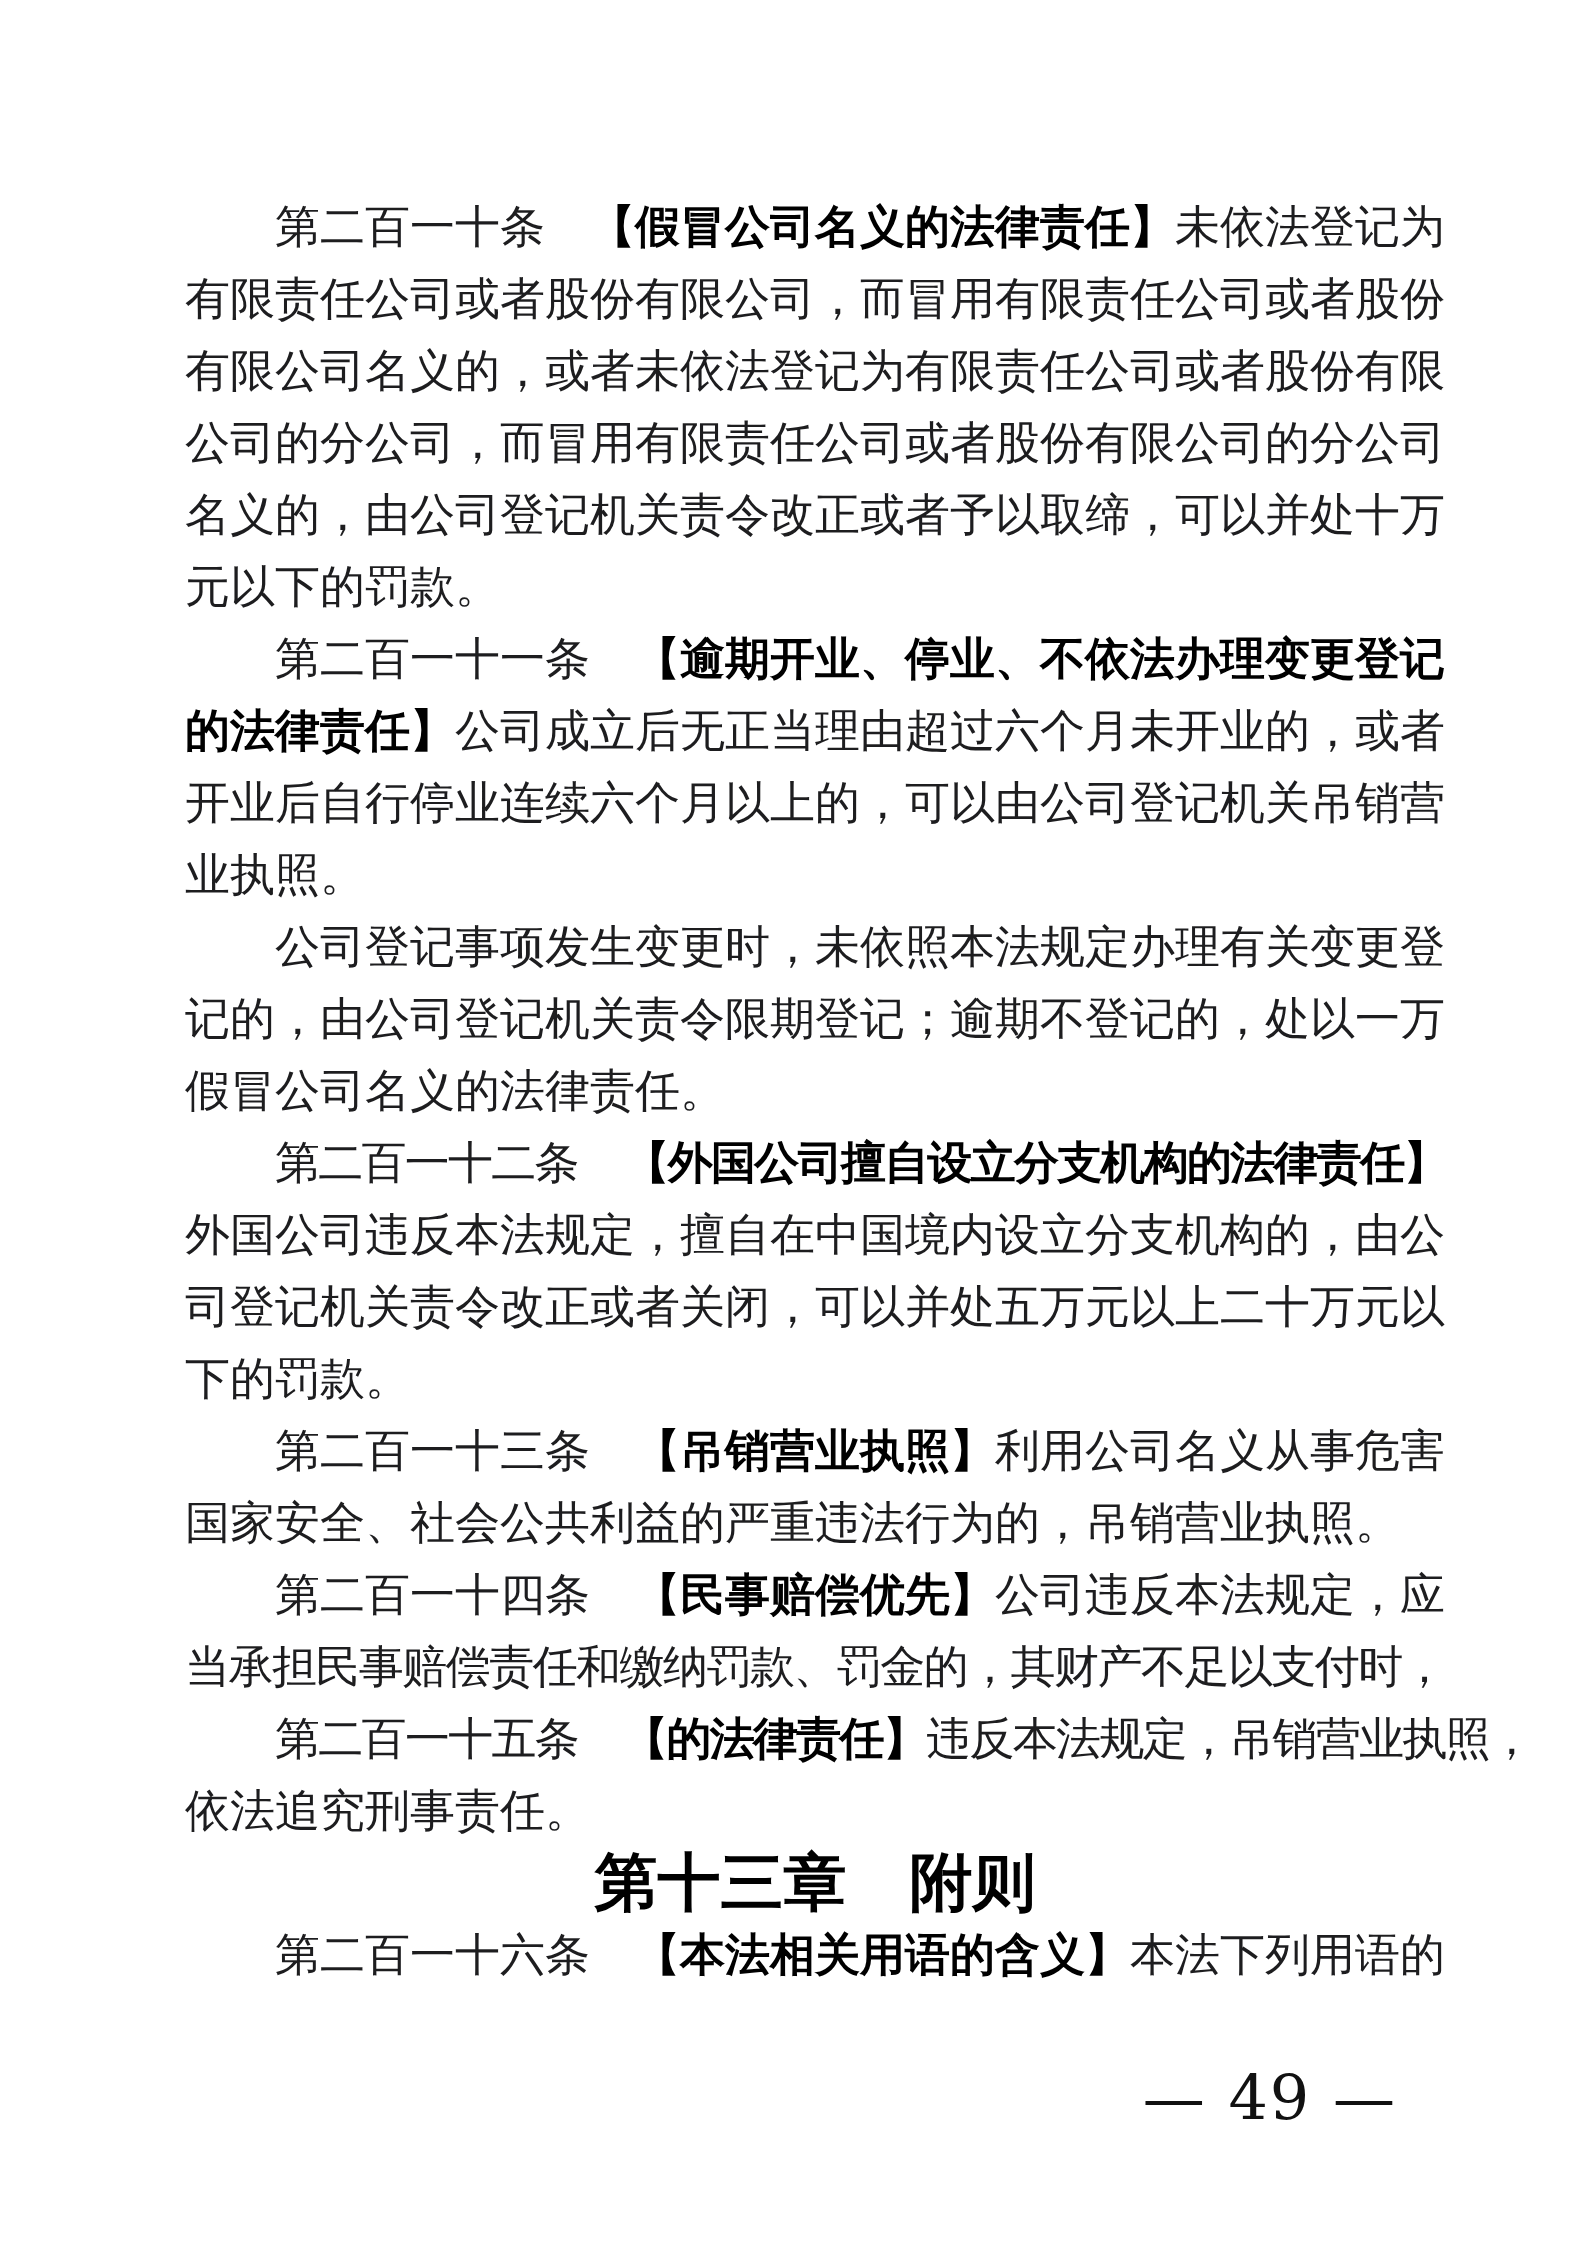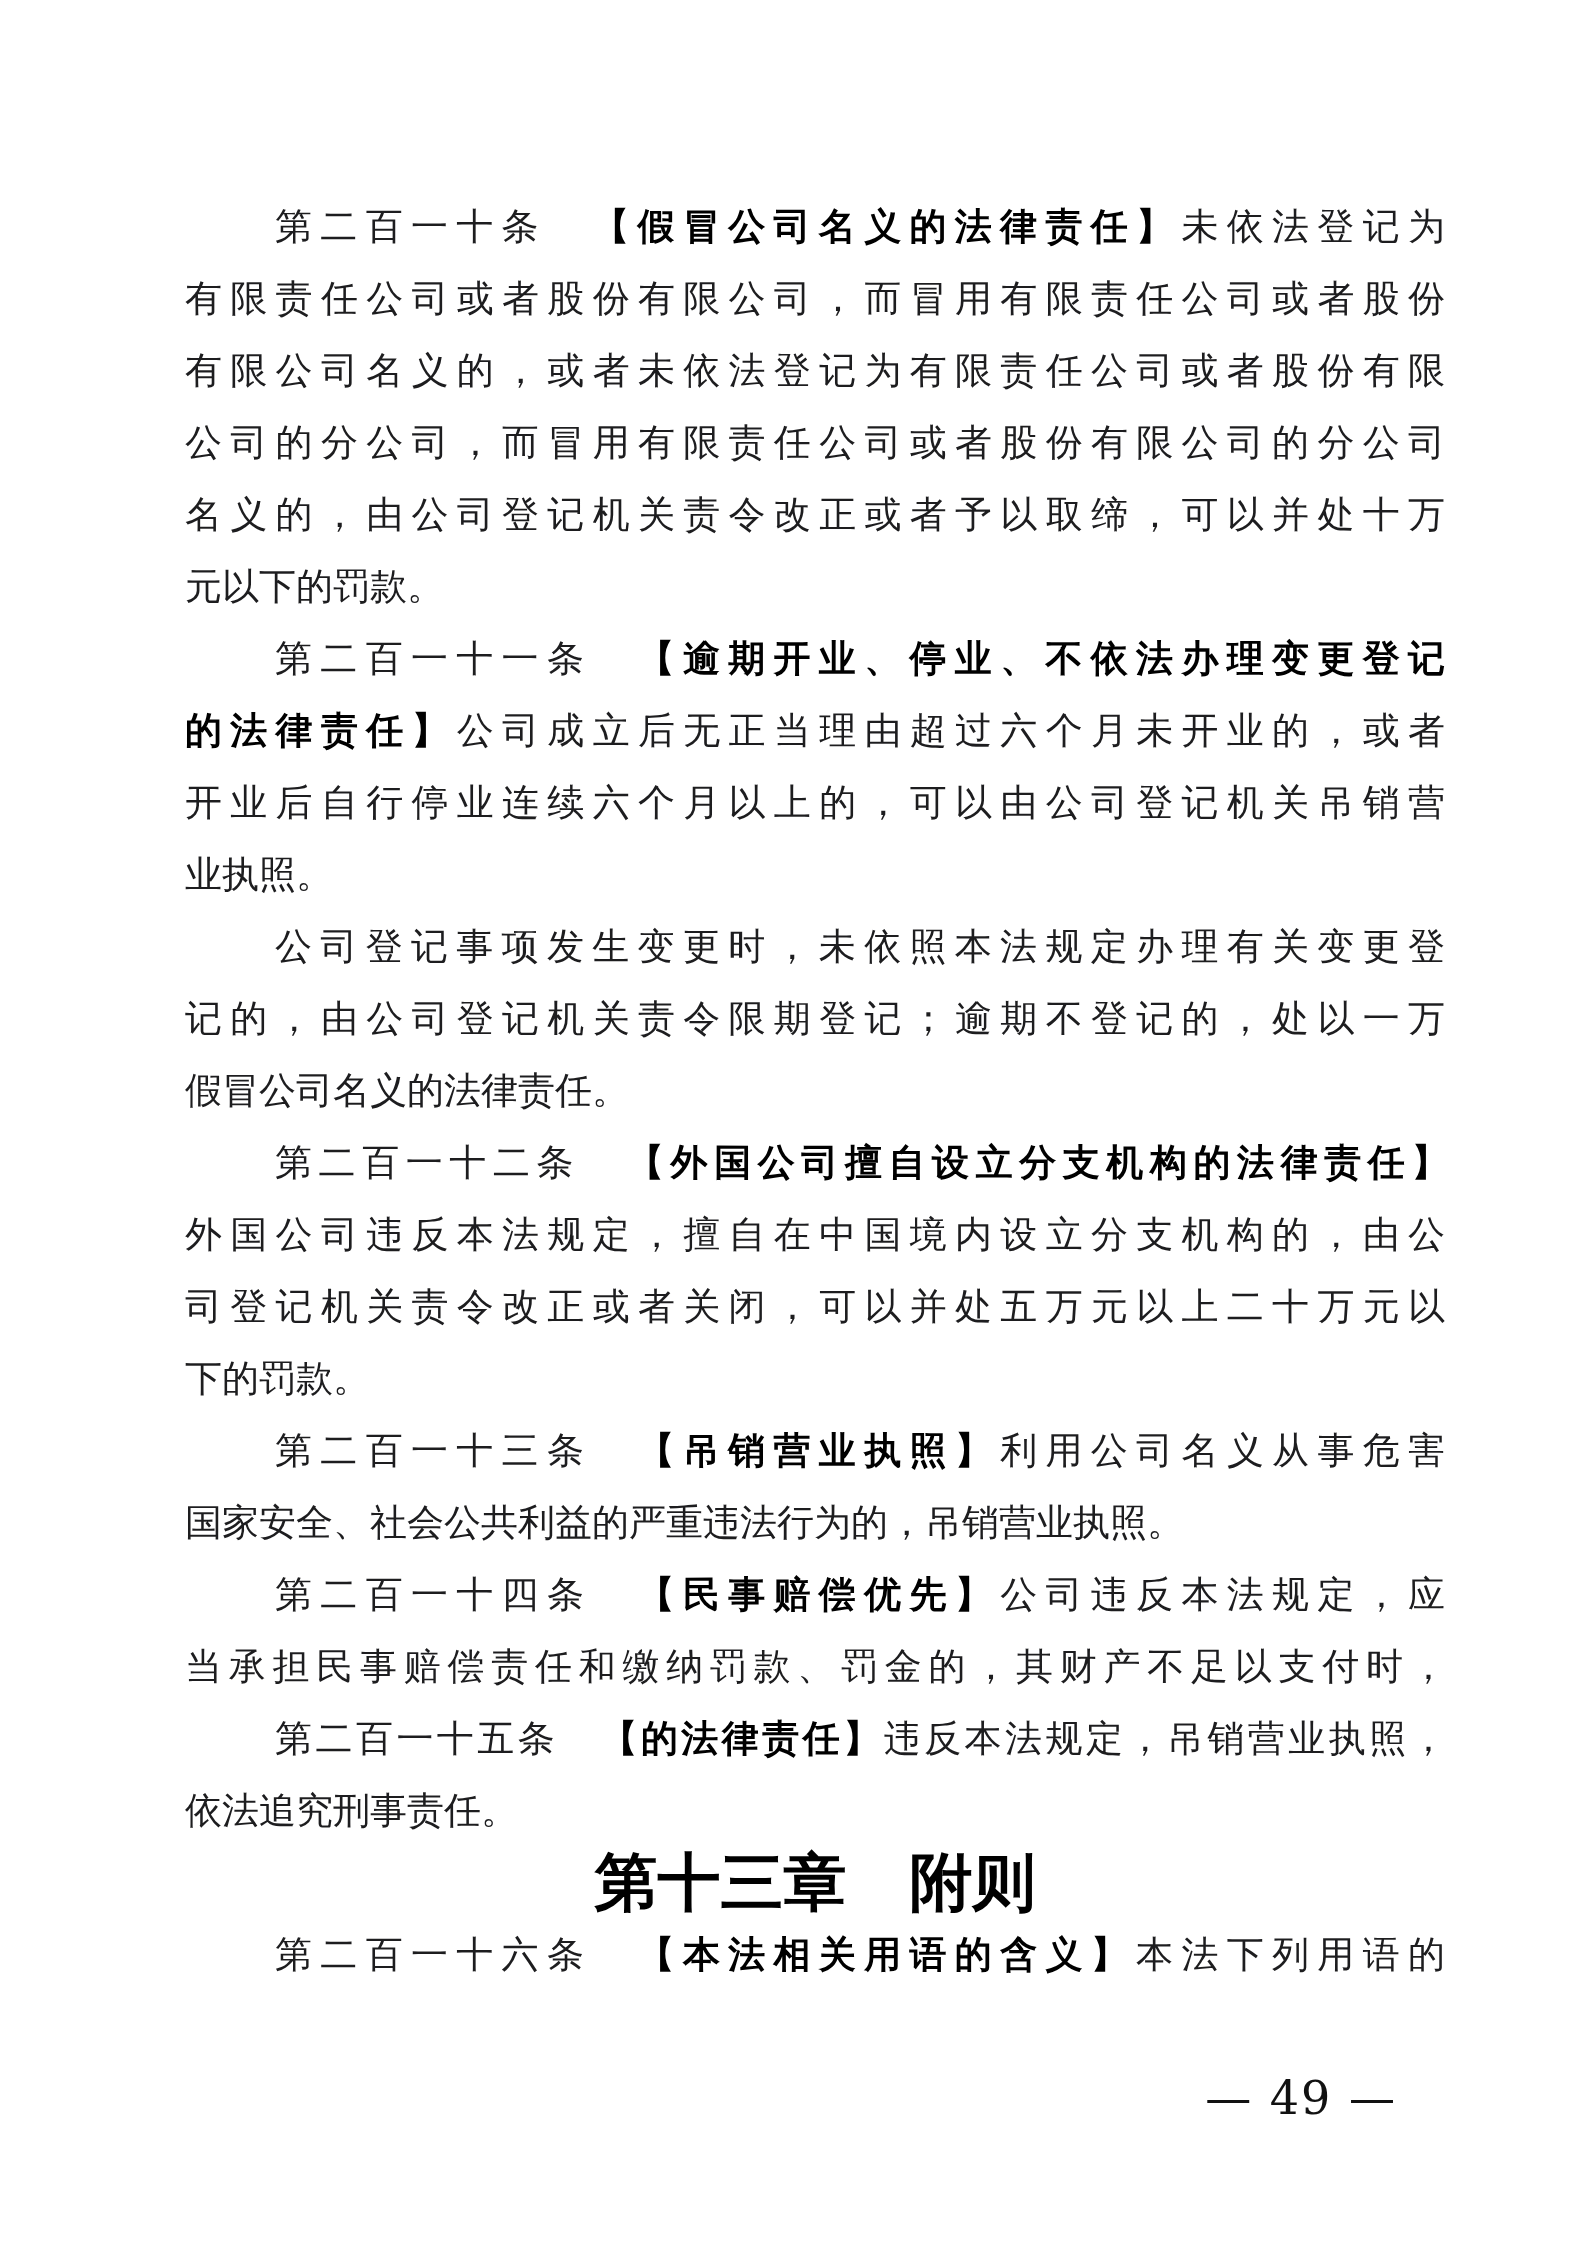--- a/index.html
+++ b/index.html
@@ -12,21 +12,21 @@
     color:#1d1d1f;
   }
   .text-block{
     position:absolute;
     left:185px;top:191px;
     width:1260px;
   }
   .line{
     height:72px;
     line-height:72px;
-    font-size:37px;
+    font-size:45px;
     white-space:nowrap;
     text-align:left;
   }
   .line.jl{
     text-align:justify;
     text-align-last:justify;
     -moz-text-align-last:justify;
   }
   .line.indent{padding-left:90px;}
   .line.c1{letter-spacing:-1.7px;}
@@ -44,21 +44,21 @@
   .seg-b{
     font-weight:700;
     font-family:"DejaVu Sans","Liberation Sans",sans-serif;
     color:#000;
   }
   .gap{display:inline-block;width:1em;}
   .page-number{
     position:absolute;
     top:2072px;
     right:190px;
-    font-size:46px;
+    font-size:62px;
     line-height:52px;
     letter-spacing:2px;
     color:#111;
     font-family:"DejaVu Serif","Liberation Serif",serif;
   }
 </style>
 </head>
 <body>
 
 <div class="page">

